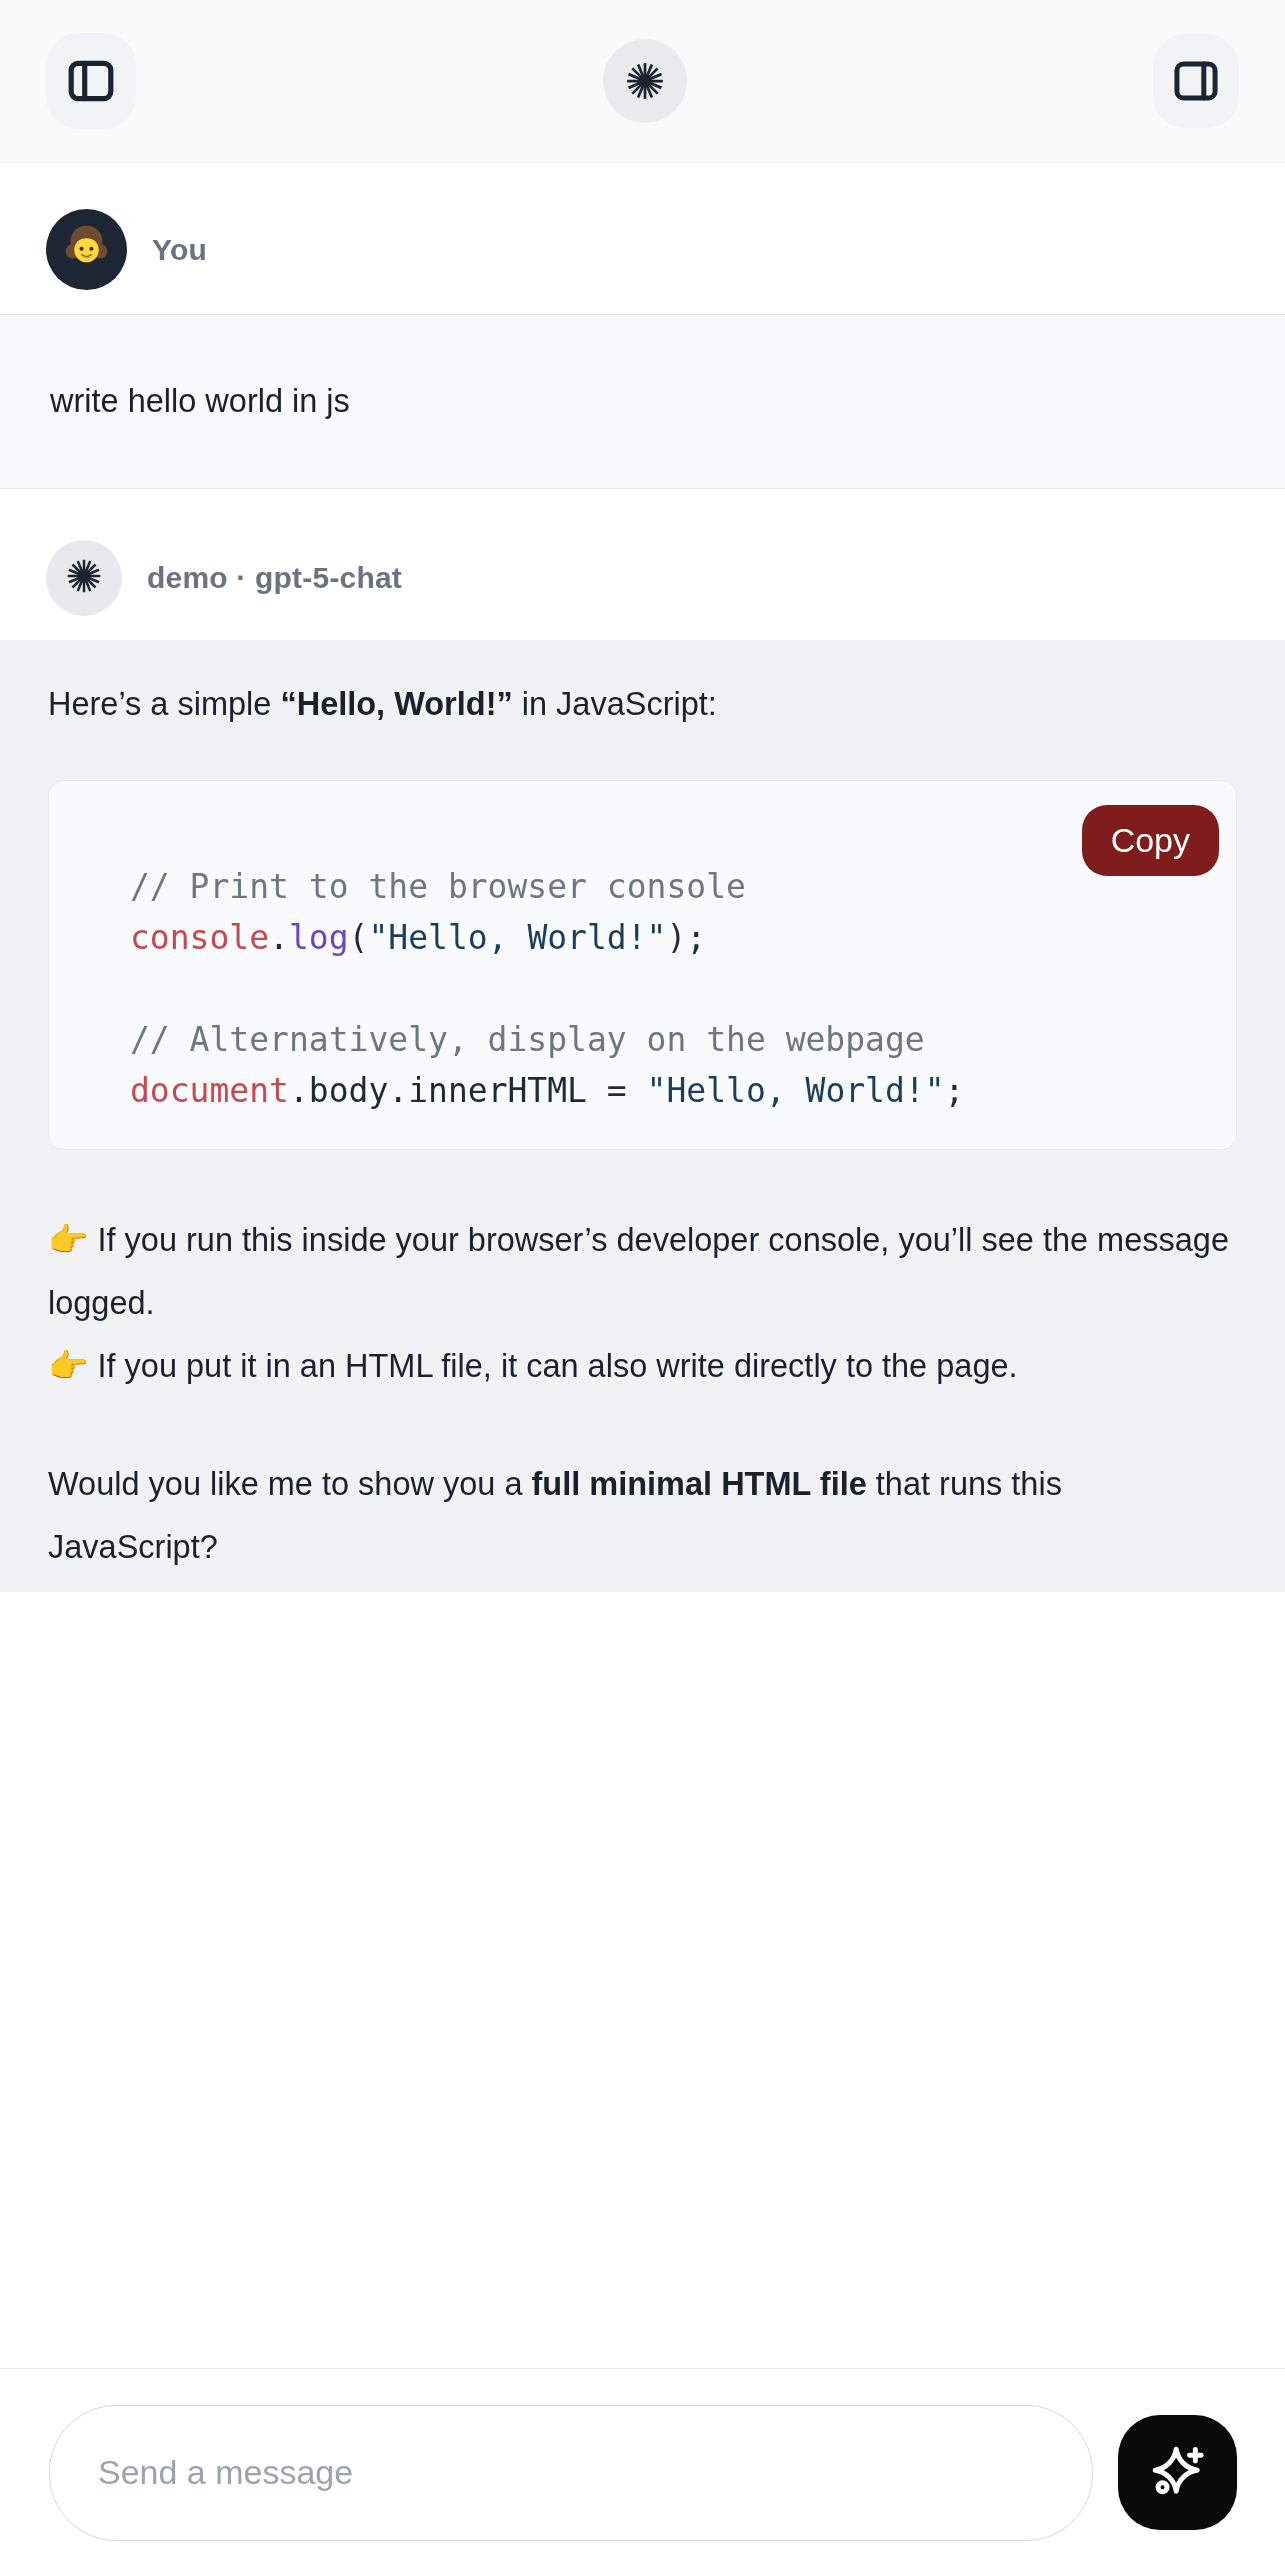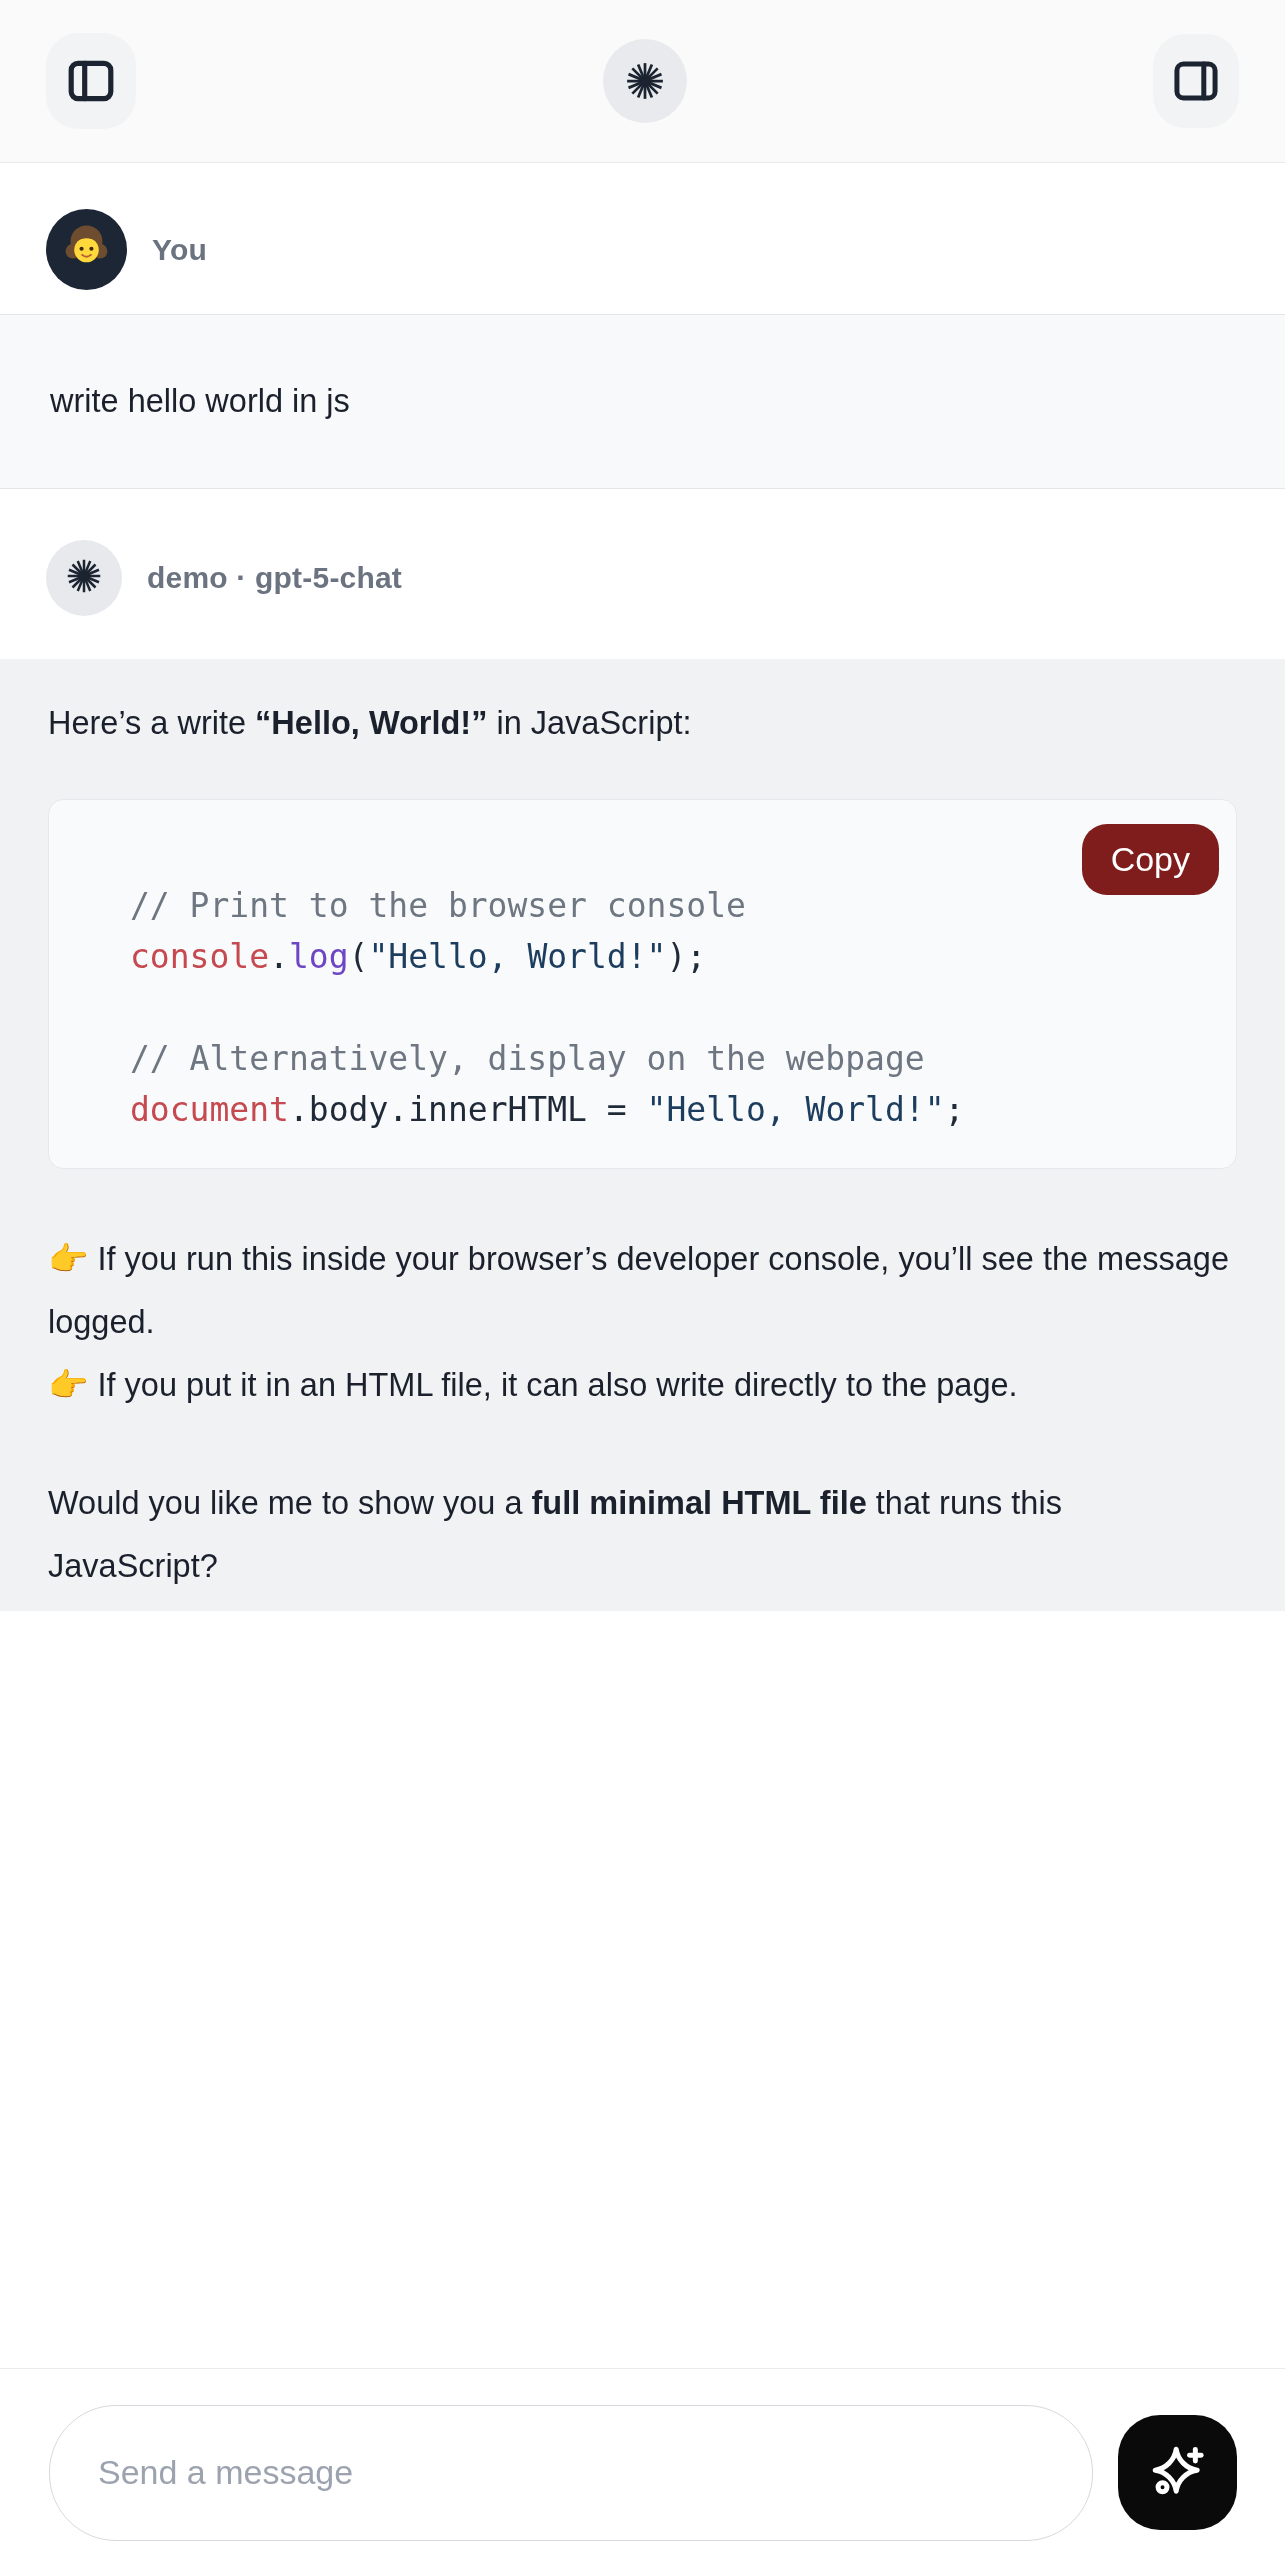--- a/index.html
+++ b/index.html
@@ -25,21 +25,21 @@
   .logo-btn {
     width:84px; height:84px; border-radius:50%; background:#e8eaed;
     display:flex; align-items:center; justify-content:center;
     border:none; cursor:pointer;
   }
   .icon-btn svg, .logo-btn svg { display:block; }
 
   
   .msg-header { display:flex; align-items:center; background:#ffffff; }
   .msg-header.user { padding:46px 0 24px 46px; }
-  .msg-header.assistant { padding:51px 0 43px 46px; }
+  .msg-header.assistant { padding:51px 0 24px 46px; }
   .avatar {
     border-radius:50%; display:flex; align-items:center; justify-content:center;
     flex:0 0 auto; overflow:hidden;
   }
   .avatar.user { width:81px; height:81px; background:#1d2635; }
   .avatar.assistant { width:76px; height:76px; background:#e7e9ed; }
   .sender-name {
     margin-left:25px; font-size:30px; font-weight:700; color:#6b7280;
     letter-spacing:0.2px;
   }
@@ -182,21 +182,21 @@
           <line x1="4" y1="11" x2="28" y2="21"></line>
           <line x1="4" y1="21" x2="28" y2="11"></line>
         </g>
       </svg>
     </span>
   </div>
   <div class="sender-name">demo · gpt-5-chat</div>
 </div>
 
 <div class="assistant-band">
-  <p class="intro-line"><span>Here’s a write </span><span class="b">“Hello, World!”</span><span> in JavaScript:</span></p>
+  <p class="intro-line"><span>Here’s a simple </span><span class="b">“Hello, World!”</span><span> in JavaScript:</span></p>
 
   <div class="code-card">
     <button class="copy-btn">Copy</button>
     <pre class="code"><span class="c-comment">// Print to the browser console</span>
 <span class="c-red">console</span><span class="c-plain">.</span><span class="c-purple">log</span><span class="c-plain">(</span><span class="c-string">"Hello, World!"</span><span class="c-plain">);</span>
 
 <span class="c-comment">// Alternatively, display on the webpage</span>
 <span class="c-red">document</span><span class="c-plain">.body.innerHTML = </span><span class="c-string">"Hello, World!"</span><span class="c-plain">;</span>
 </pre>
   </div>

